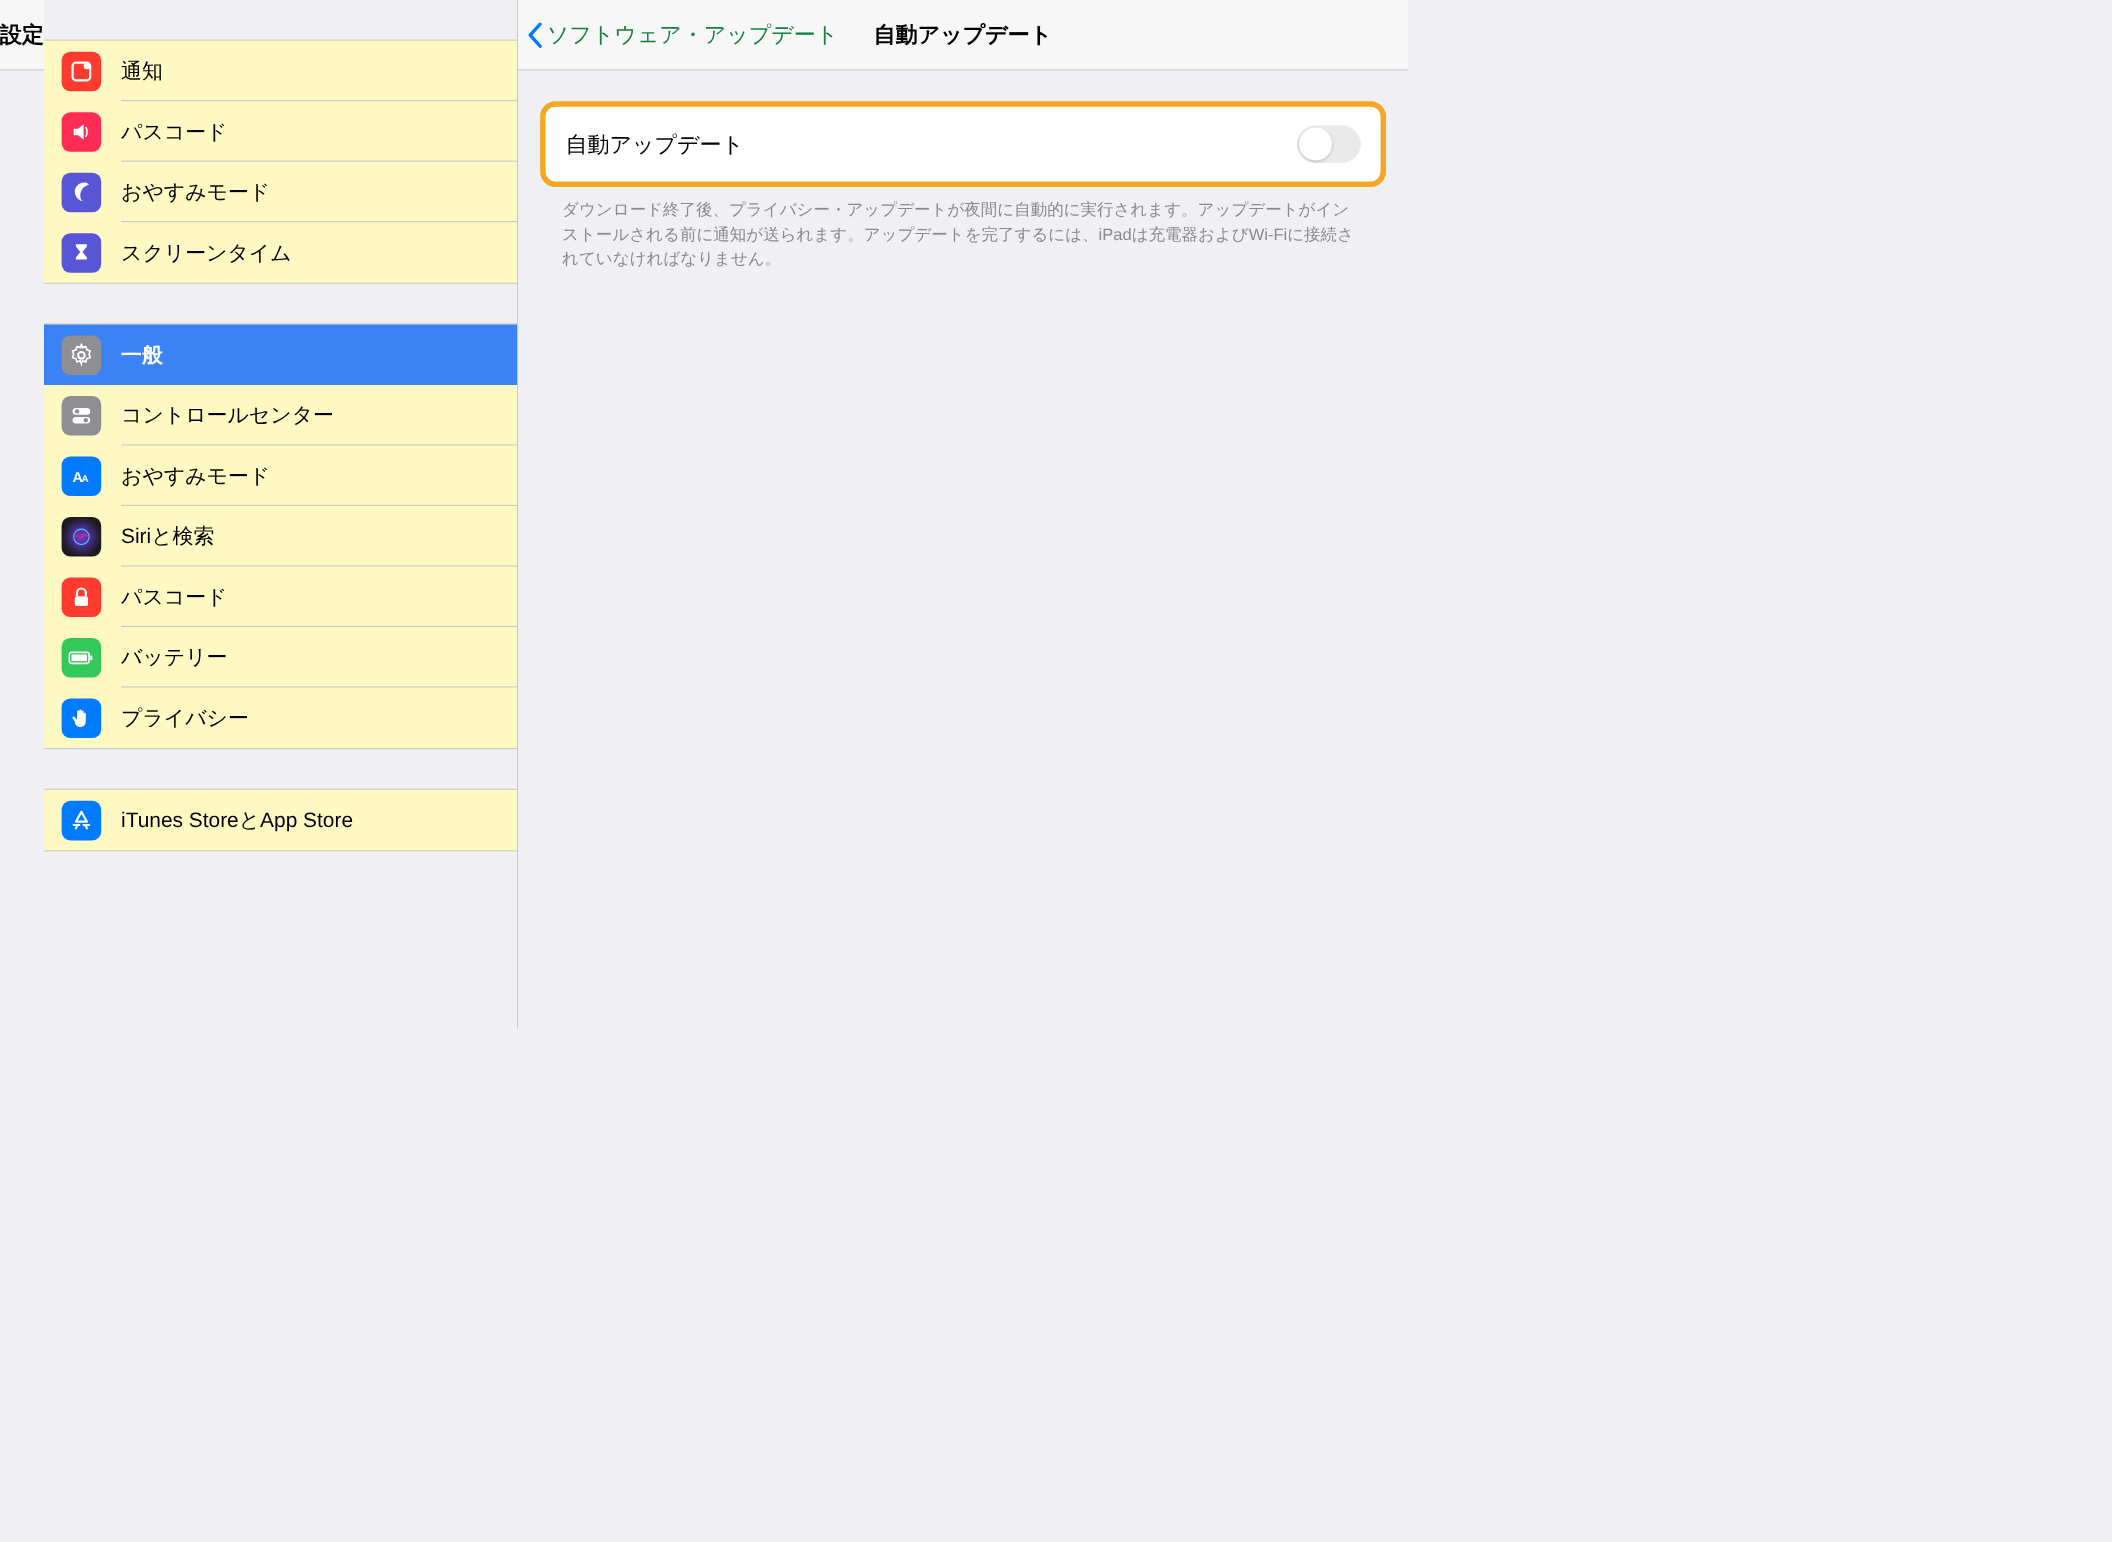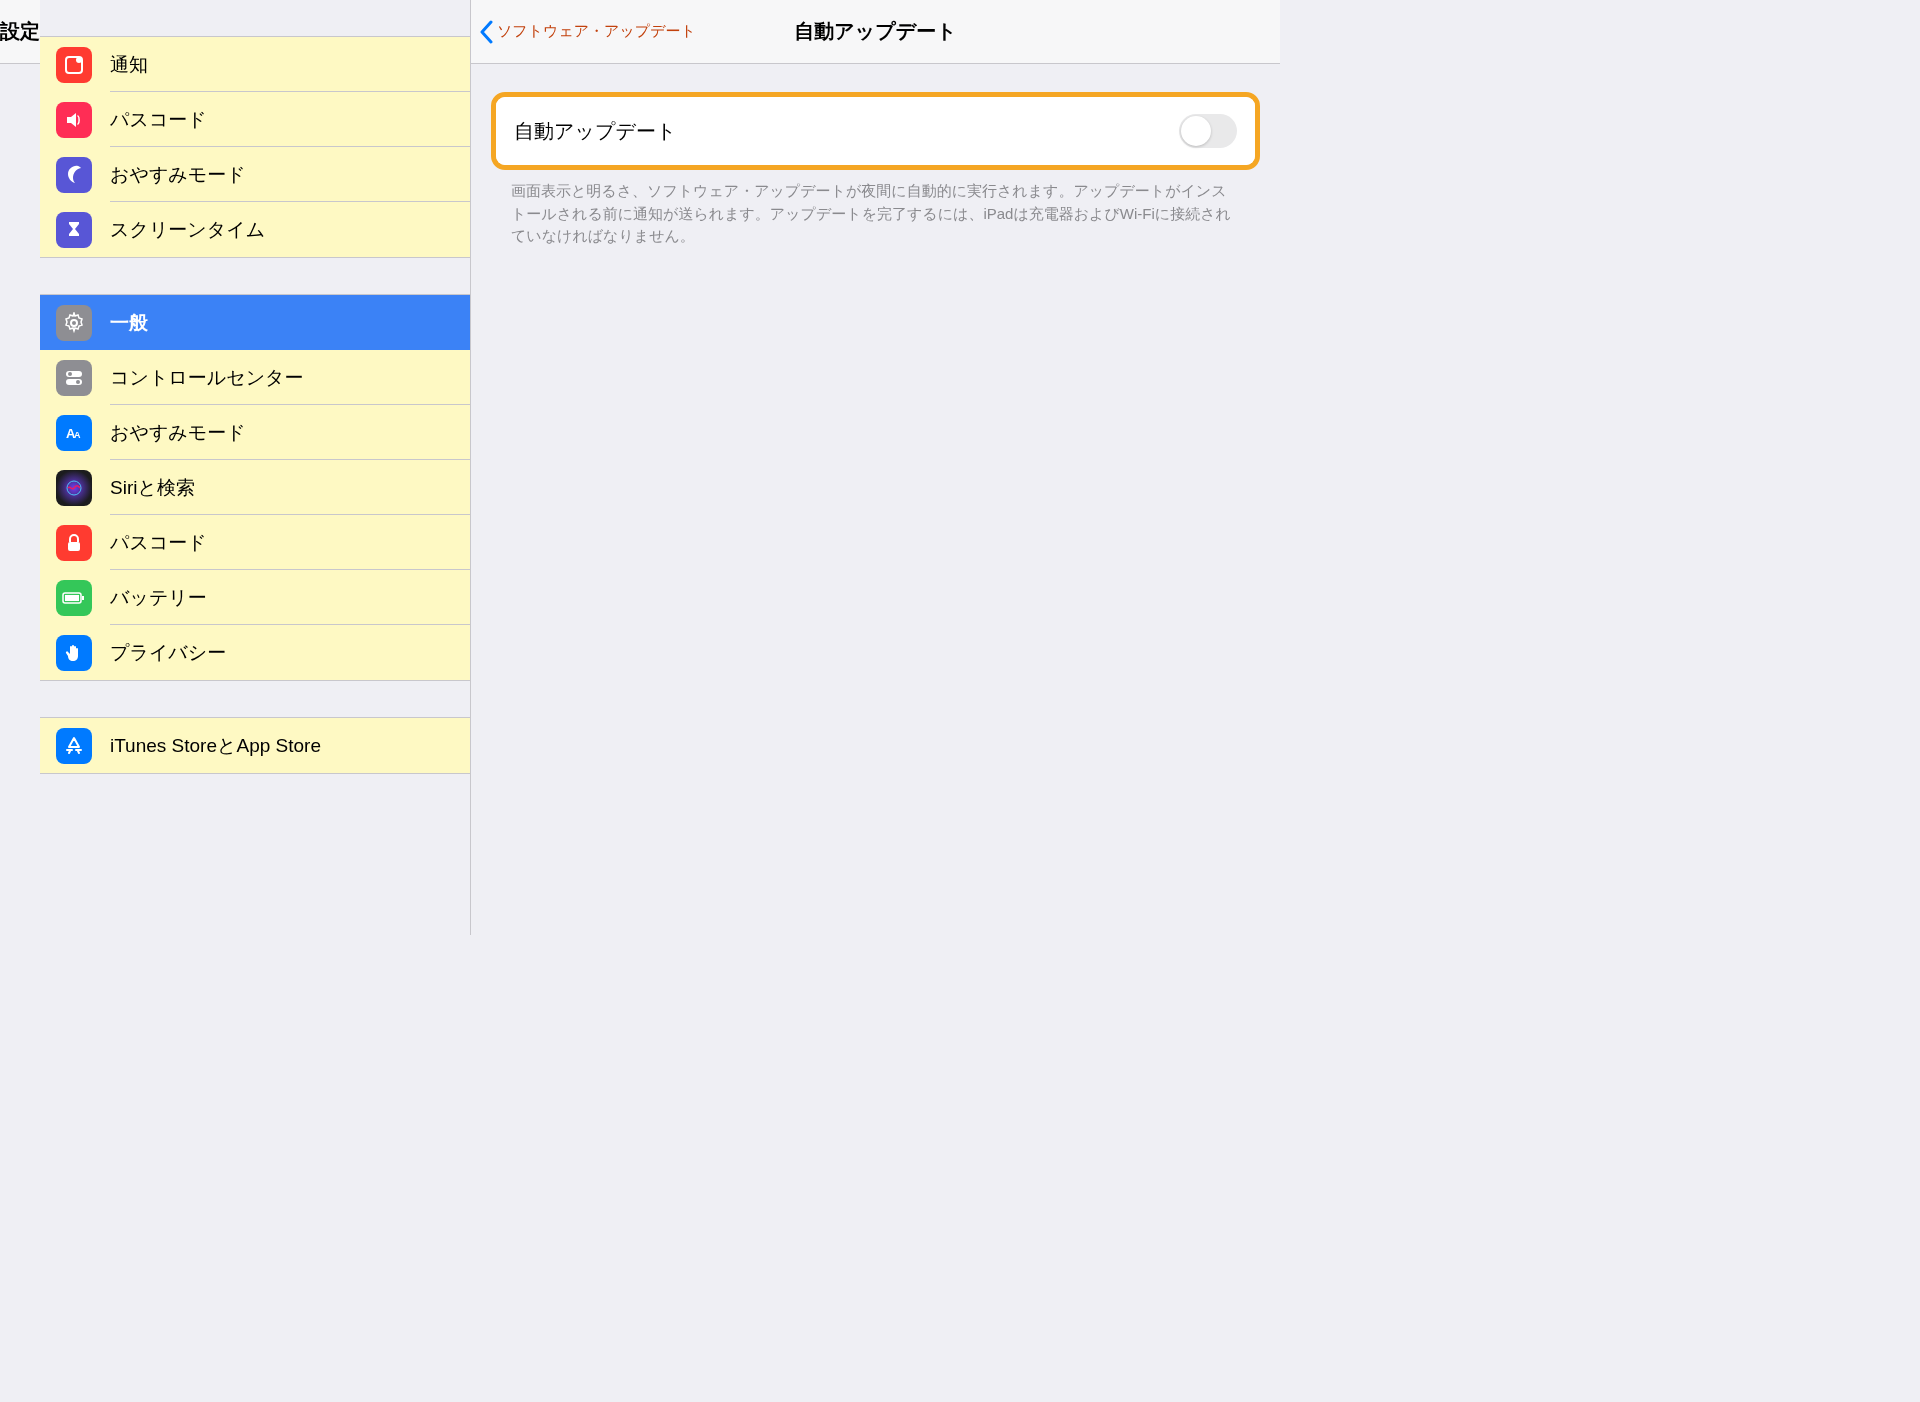--- a/index.html
+++ b/index.html
@@ -110,22 +110,22 @@
       display: flex;
       align-items: center;
       border-bottom: 1px solid #c8c7cc;
       background: #f7f7f8;
       position: relative;
       padding: 0 10px;
     }
     .back-button {
       display: flex;
       align-items: center;
-      color: #c2410c;
-      font-size: 15px;
+      color: #15803d;
+      font-size: 20px;
       cursor: pointer;
       position: absolute;
       left: 8px;
     }
     .back-chevron {
       width: 14px;
       height: 24px;
       margin-right: 4px;
     }
     .detail-title {
@@ -330,15 +330,15 @@
   </div>
   <div class="detail-content">
     <div class="highlight-box">
       <div class="toggle-row">
         <span class="toggle-label">自動アップデート</span>
         <div class="toggle-switch">
           <div class="toggle-knob"></div>
         </div>
       </div>
     </div>
-    <div class="footer-text">画面表示と明るさ、ソフトウェア・アップデートが夜間に自動的に実行されます。アップデートがインストールされる前に通知が送られます。アップデートを完了するには、iPadは充電器およびWi-Fiに接続されていなければなりません。</div>
+    <div class="footer-text">ダウンロード終了後、プライバシー・アップデートが夜間に自動的に実行されます。アップデートがインストールされる前に通知が送られます。アップデートを完了するには、iPadは充電器およびWi-Fiに接続されていなければなりません。</div>
   </div>
 </div>
 
 </body></html>

